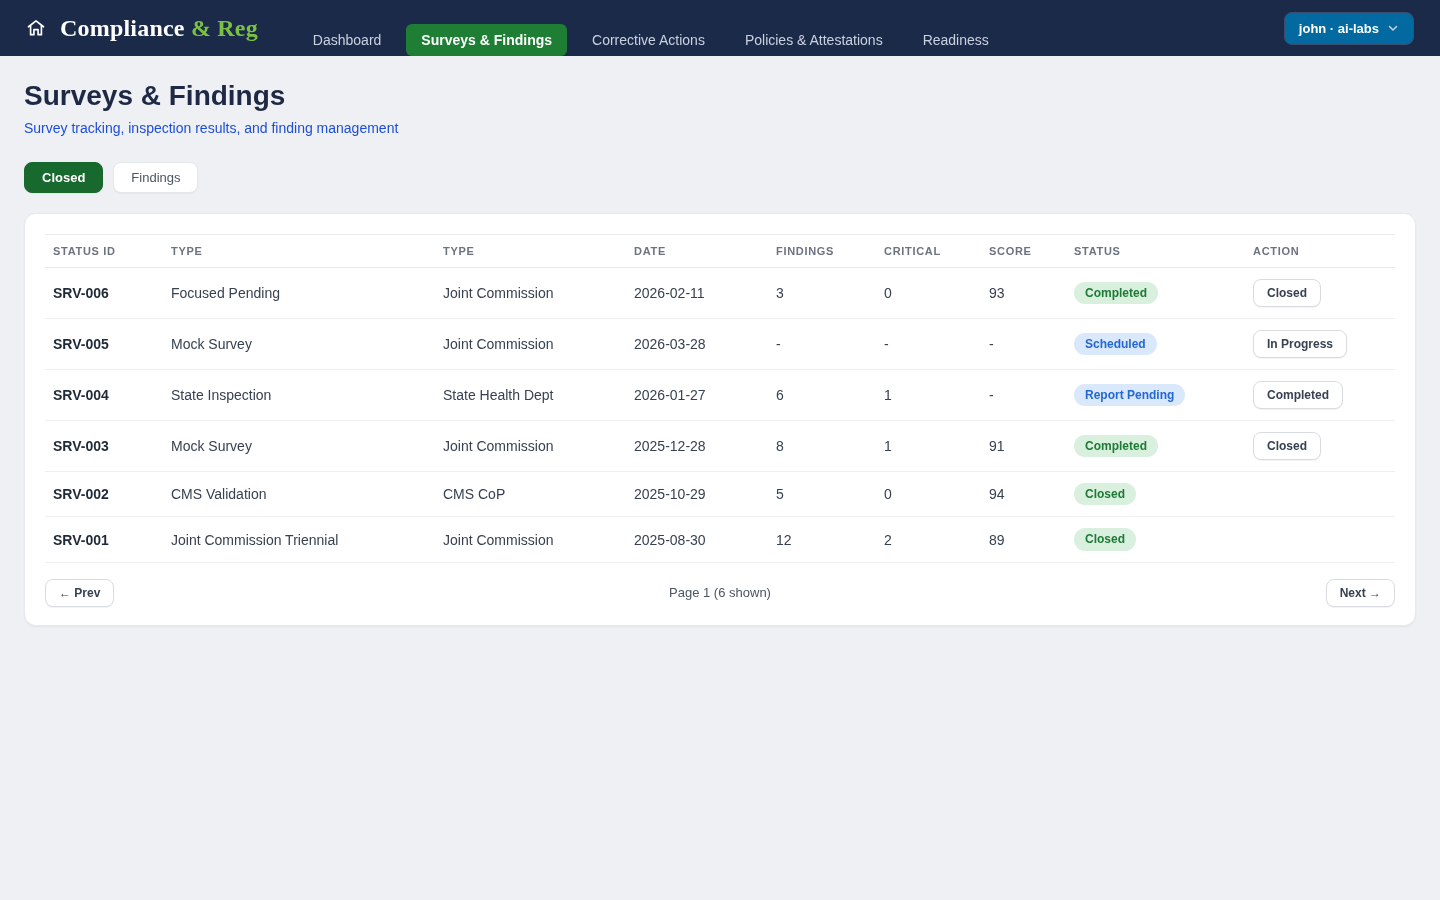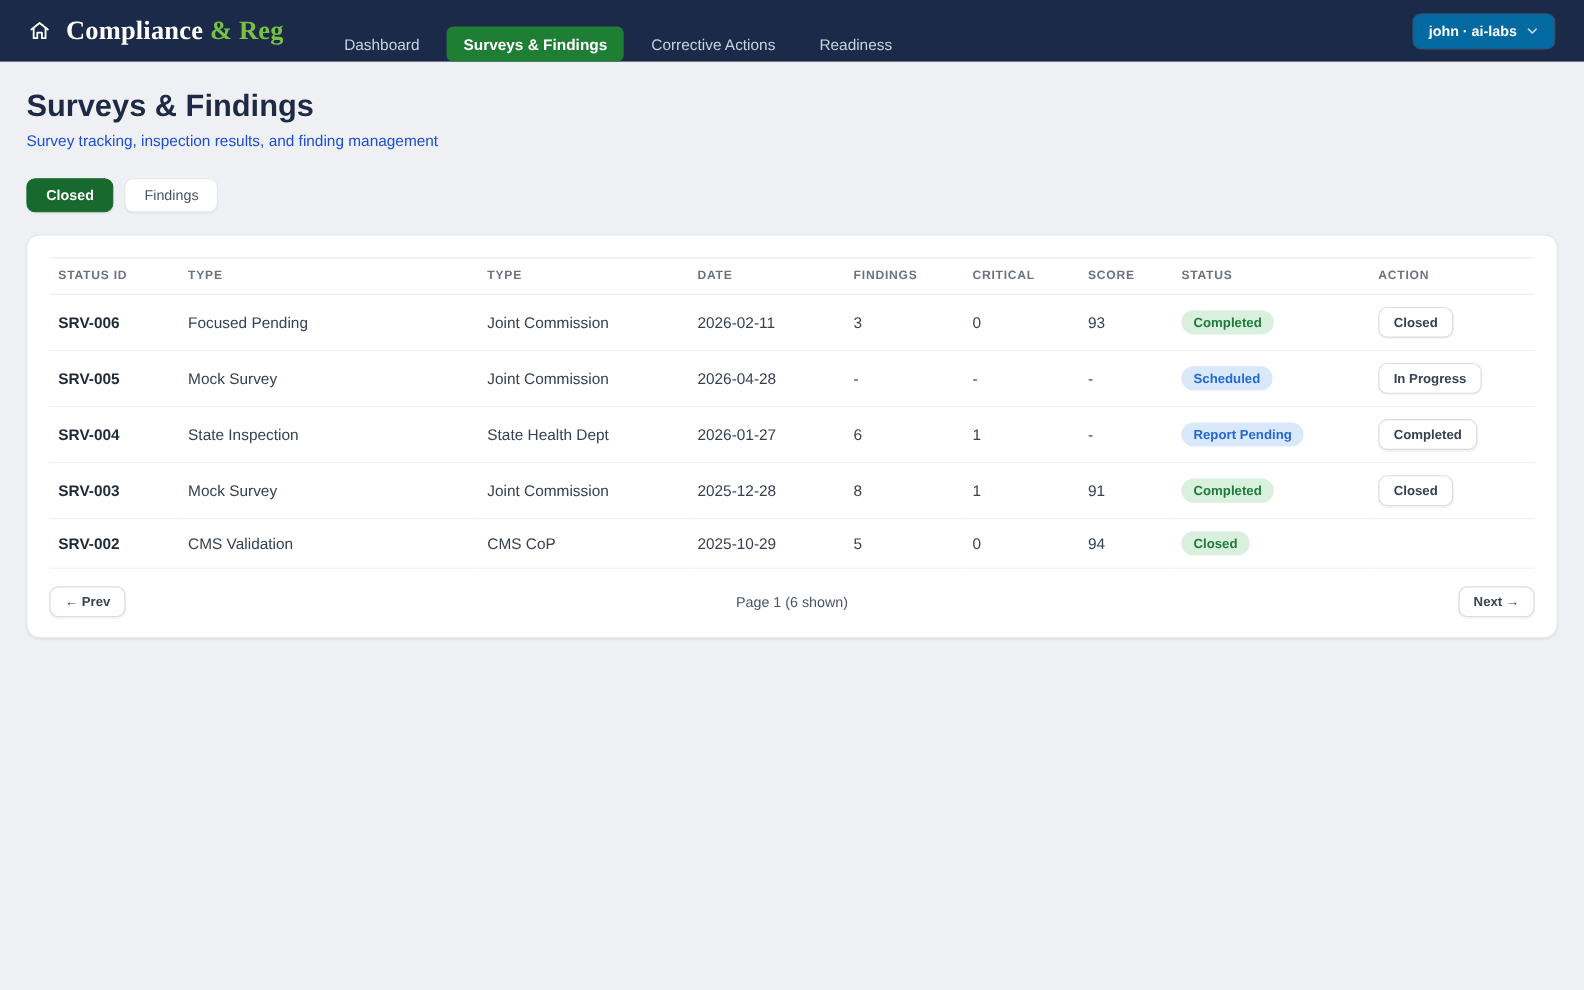--- a/index.html
+++ b/index.html
@@ -179,20 +179,21 @@
         <path d="M3 10.5 L12 3.5 L21 10.5"></path>
         <path d="M5.5 9.5 V20 H9.5 V14 H14.5 V20 H18.5 V9.5"></path>
       </svg>
     </span>
     <span class="brand-text"><span>Compliance</span> <span class="accent">&amp; Reg</span></span>
   </div>
   <div class="nav-items">
     <div class="nav-item">Dashboard</div>
     <div class="nav-item active">Surveys &amp; Findings</div>
     <div class="nav-item">Corrective Actions</div>
+    <div class="nav-item">Policies &amp; Attestations</div>
     <div class="nav-item">Readiness</div>
   </div>
   <button class="user-btn">
     <span>john · ai-labs</span>
     <svg width="12" height="12" viewBox="0 0 24 24" fill="none" stroke="#c9d2e0" stroke-width="3" stroke-linecap="round" stroke-linejoin="round">
       <polyline points="5 9 12 16 19 9"></polyline>
     </svg>
   </button>
 </div>
 
@@ -243,21 +244,21 @@
     <td>
       <span class="badge badge-green">Completed</span>
     </td>
     <td><button class="btn-secondary">Closed</button></td>
   </tr>
 
   <tr>
     <td class="cell-id">SRV-005</td>
     <td>Mock Survey</td>
     <td>Joint Commission</td>
-    <td>2026-04-28</td>
+    <td>2026-03-28</td>
     <td>-</td>
     <td>-</td>
     <td>-</td>
     <td>
       <span class="badge badge-blue">Scheduled</span>
     </td>
     <td><button class="btn-secondary">In Progress</button></td>
   </tr>
 
   <tr>
@@ -295,20 +296,33 @@
     <td>2025-10-29</td>
     <td>5</td>
     <td>0</td>
     <td>94</td>
     <td>
       <span class="badge badge-green">Closed</span>
     </td>
     <td></td>
   </tr>
 
+  <tr>
+    <td class="cell-id">SRV-001</td>
+    <td>Joint Commission Triennial</td>
+    <td>Joint Commission</td>
+    <td>2025-08-30</td>
+    <td>12</td>
+    <td>2</td>
+    <td>89</td>
+    <td>
+      <span class="badge badge-green">Closed</span>
+    </td>
+    <td></td>
+  </tr>
 </tbody>
     </table>
 
     <div class="table-footer">
       <button class="btn-secondary">← Prev</button>
       <span class="page-info">Page 1 (6 shown)</span>
       <button class="btn-secondary">Next →</button>
     </div>
   </div>
 </div>

